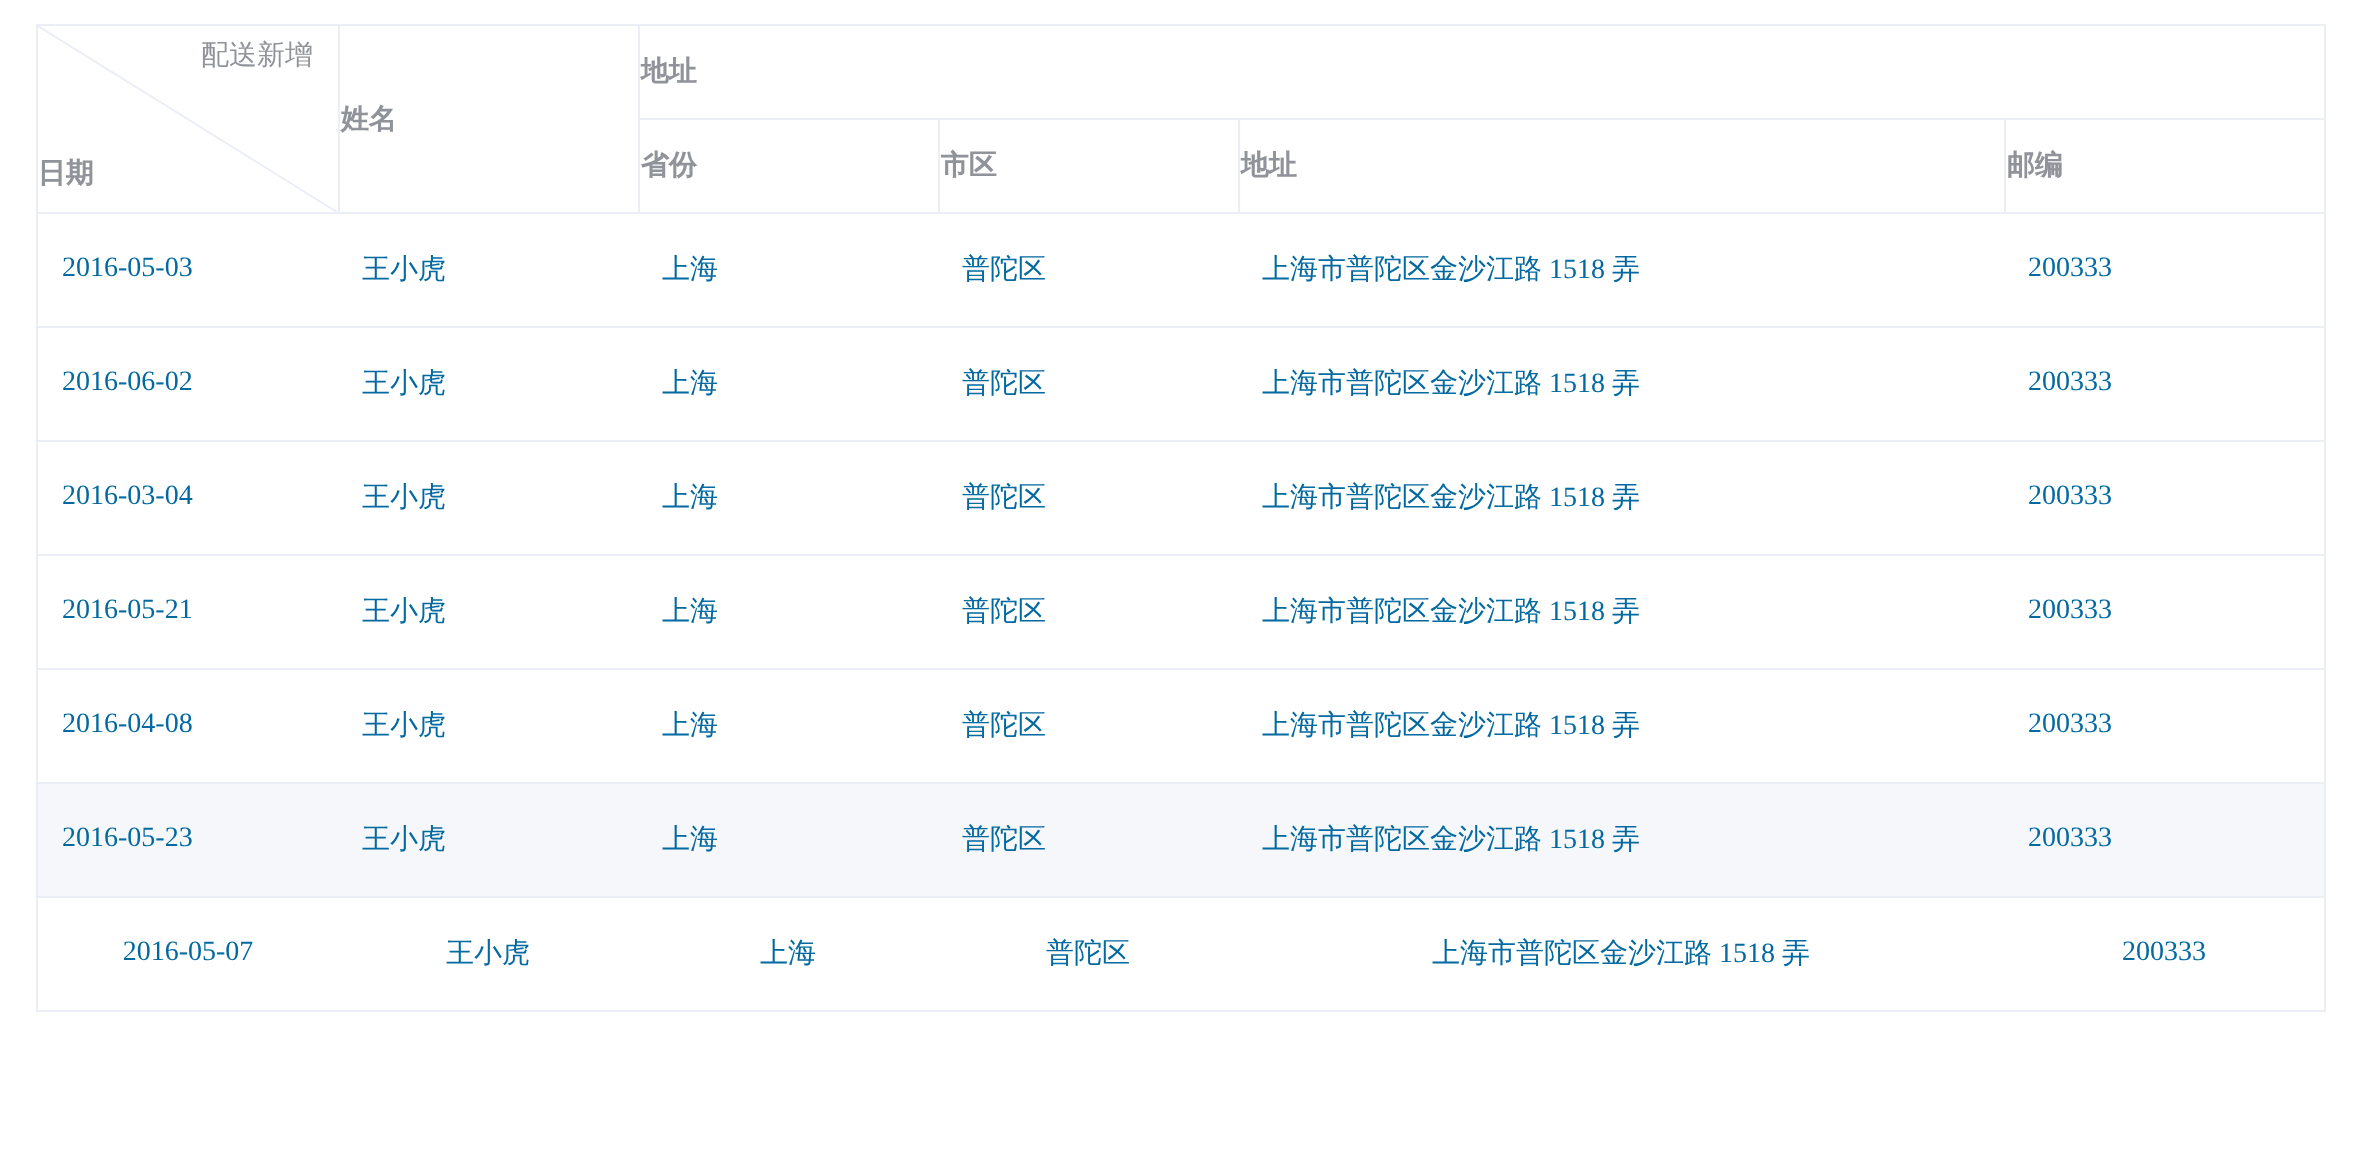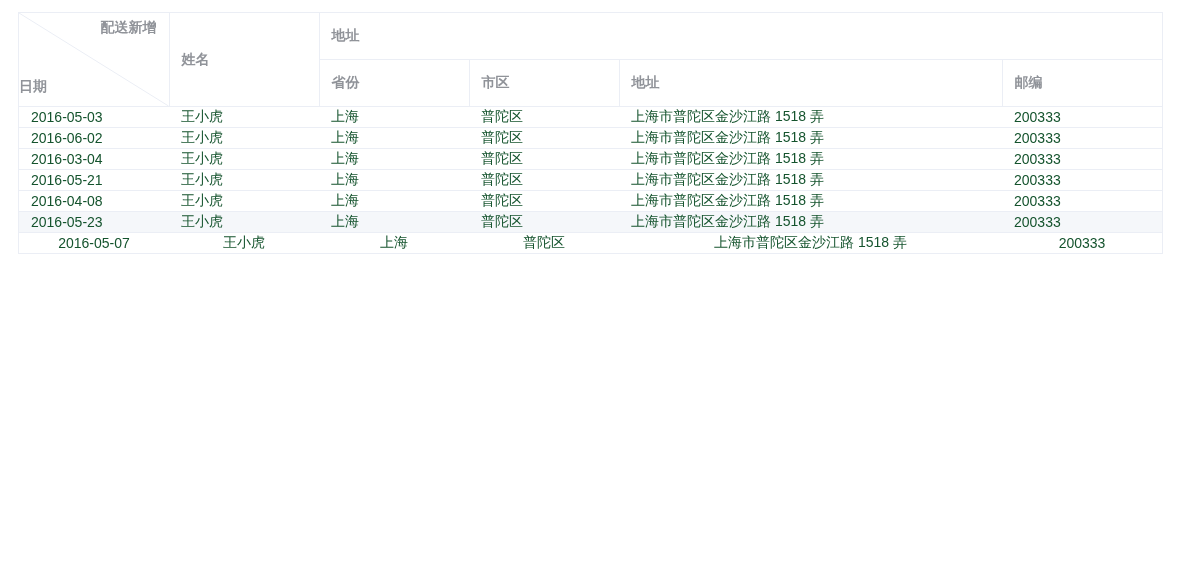--- a/index.html
+++ b/index.html
@@ -22,52 +22,53 @@
   table {
     width: 100%;
     border-collapse: collapse;
     table-layout: fixed;
   }
   thead th {
     background: #fff;
     font-weight: 600;
     color: #909399;
     text-align: left;
-    padding: 14px 12px;
+    padding: 14px 1px;
     border-bottom: 1px solid #ebeef5;
     border-right: 1px solid #ebeef5;
     vertical-align: middle;
   }
   thead th:last-child { border-right: none; }
   thead th.diag {
     position: relative;
     padding: 0;
   }
   thead th.diag .diag-tr {
     position: absolute;
     top: 6px;
     right: 12px;
-    font-weight: 700;
+    font-weight: 400;
   }
   thead th.diag .diag-bl {
     position: absolute;
     bottom: 10px;
     left: 0;
     font-weight: 600;
   }
   thead th.diag svg {
     position: absolute;
     top: 0; left: 0;
     width: 100%;
     height: 100%;
   }
   tbody td {
-    padding: 1px 12px;
+    padding: 19px 12px;
     border-bottom: 1px solid #ebeef5;
-    color: #14532d;
+    color: #0369a1;
+    font-family: Liberation Serif, serif;
   }
   tbody tr:last-child td { border-bottom: none; text-align: center; }
   tbody tr.hover td { background: #f5f7fa; }
 
   col.c-date { width: 150px; }
   col.c-name { width: 150px; }
   col.c-prov { width: 150px; }
   col.c-city { width: 150px; }
   col.c-addr { width: auto; }
   col.c-zip  { width: 160px; }

